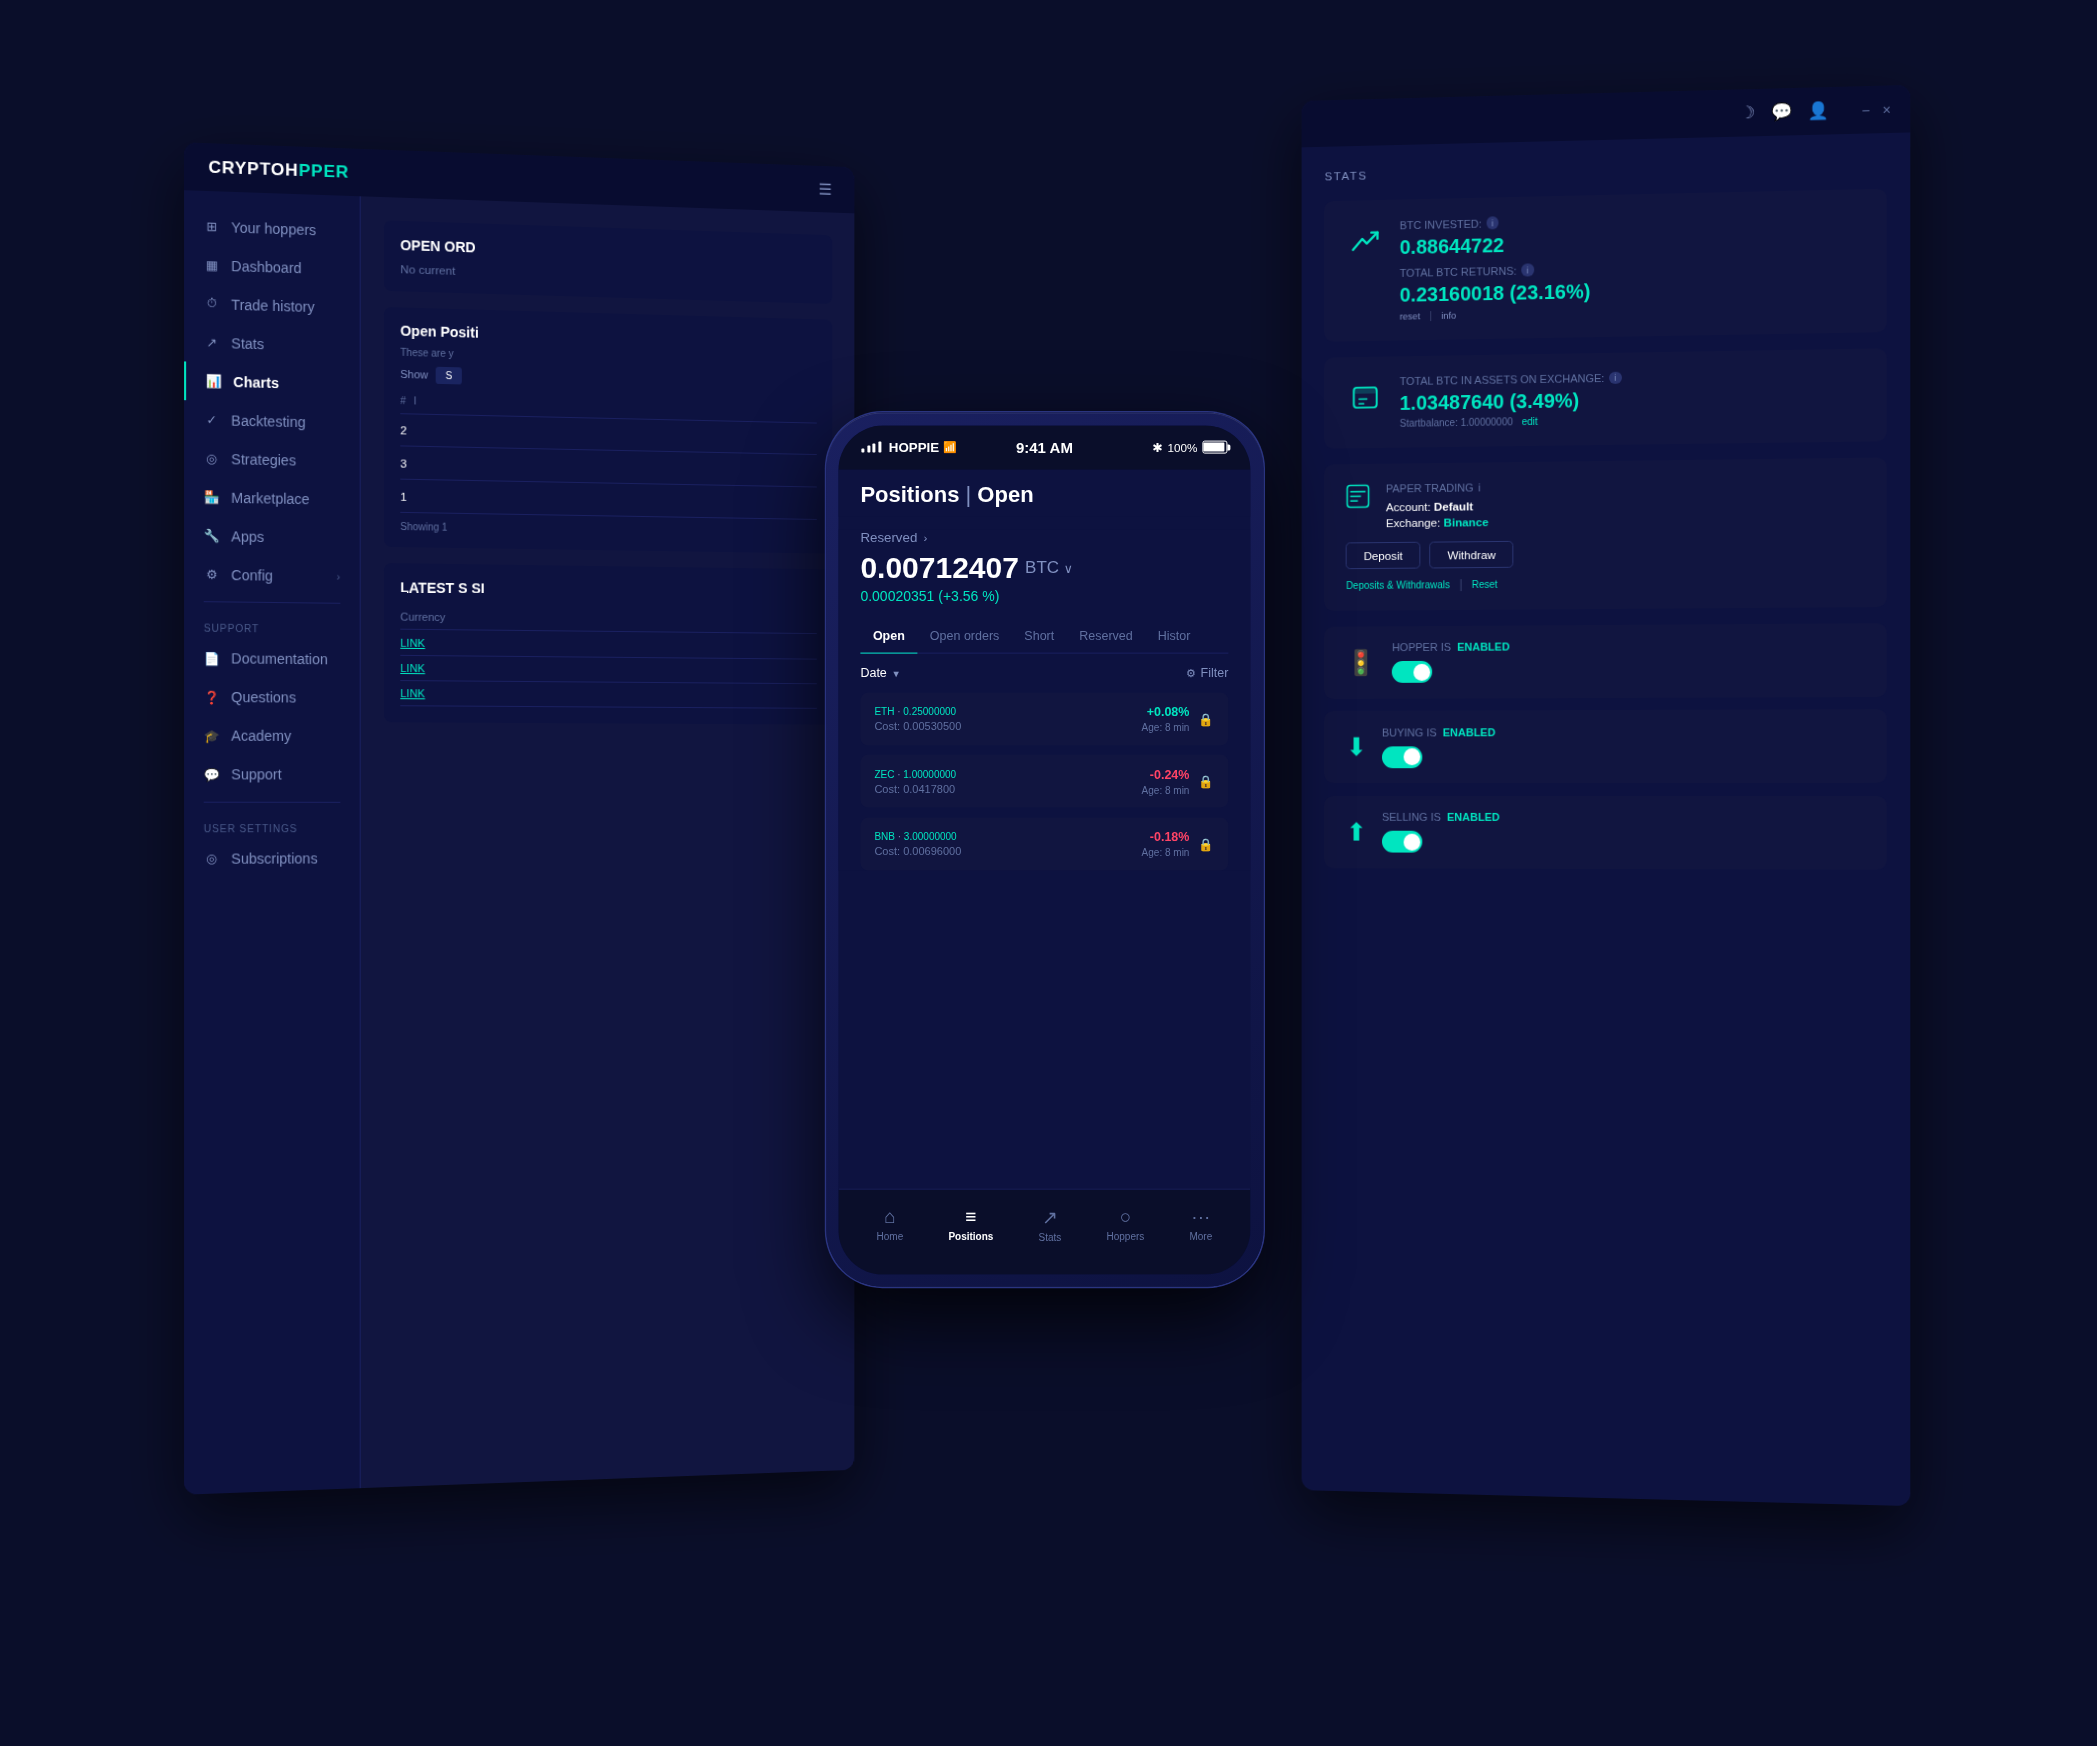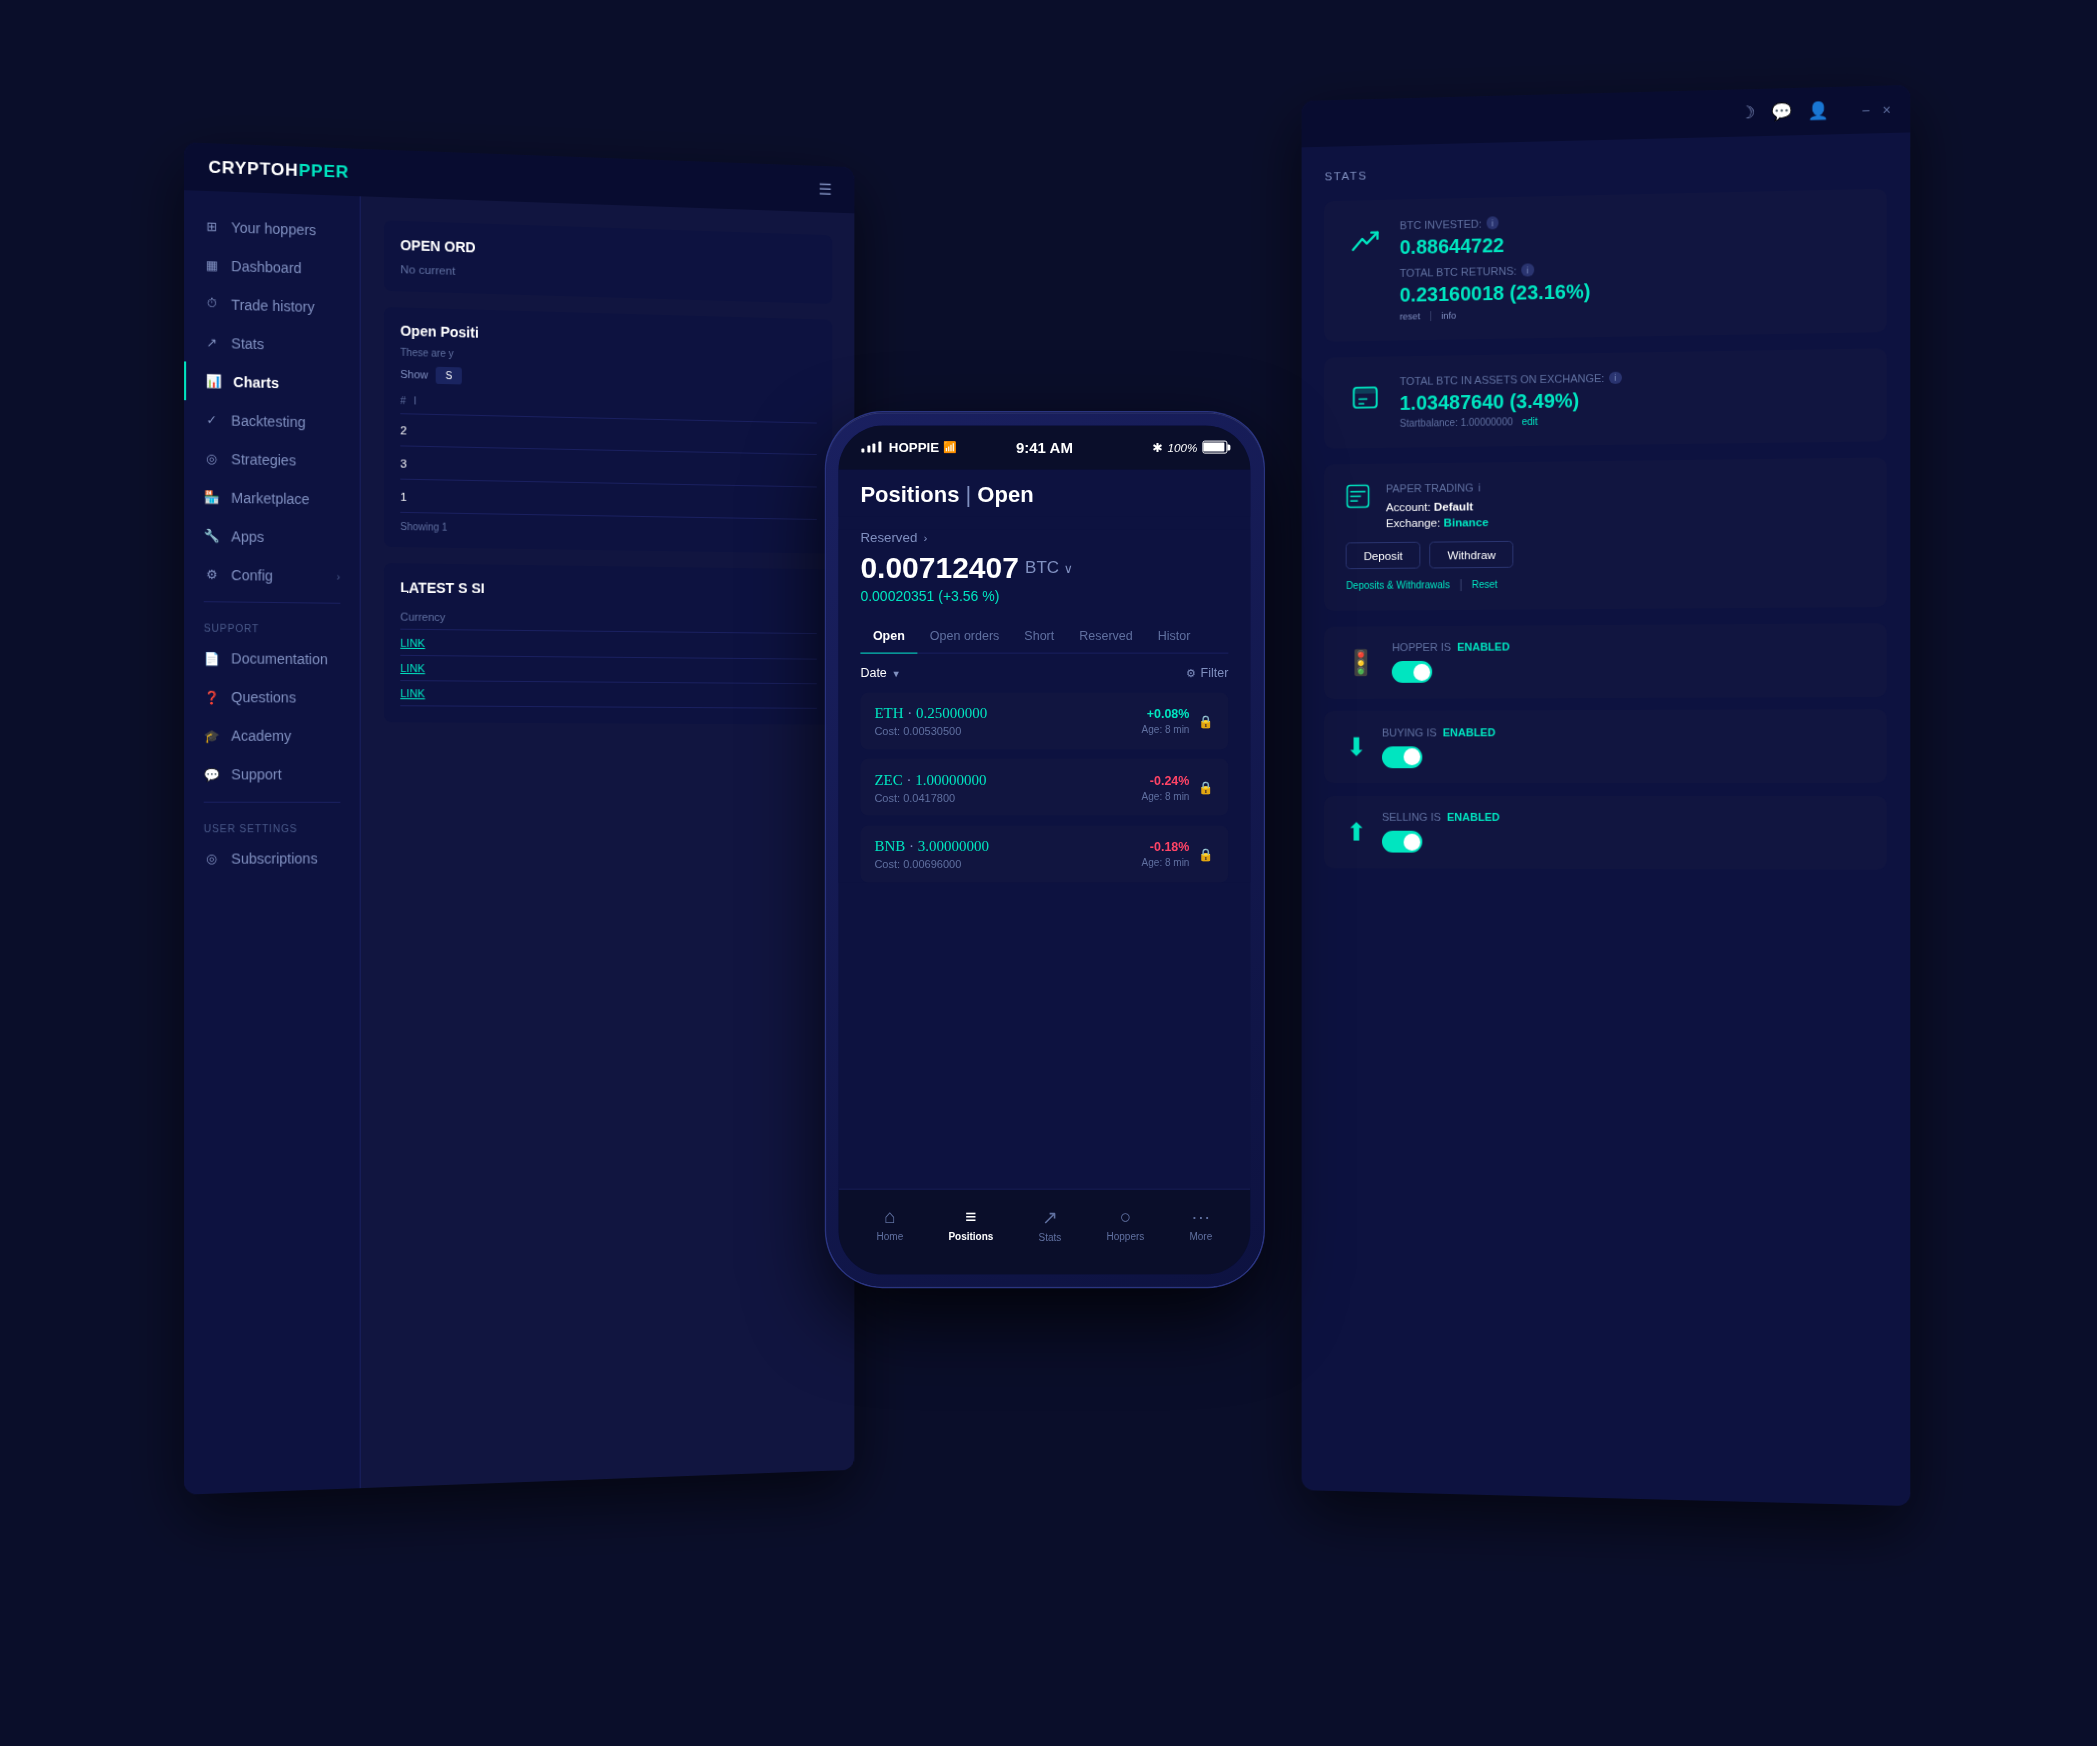--- a/index.html
+++ b/index.html
@@ -443,21 +443,21 @@
       position: absolute;
       left: 50%;
       transform: translateX(-50%);
     }
     .battery-area {
       display: flex;
       align-items: center;
       gap: 4.7px;
     }
     .bluetooth-icon { color: white; font-size: 12.5px; }
-    .battery-pct { color: white; font-size: 11.7px; font-style: italic; }
+    .battery-pct { color: white; font-size: 11.7px; }
     .battery-icon {
       width: 25px;
       height: 12.5px;
       border: 1.6px solid white;
       border-radius: 2.3px;
       position: relative;
       display: flex;
       align-items: center;
       padding: 0.8px;
     }
@@ -586,24 +586,23 @@
       border-radius: 7.8px;
       padding: 12.5px 14px;
       margin-bottom: 9.4px;
       display: flex;
       align-items: center;
       justify-content: space-between;
     }
     .pos-left { flex: 1; }
     .pos-coin {
       color: white;
-      font-size: 15px;
+      font-size: 10px;
       font-weight: 600;
       margin-bottom: 3.1px;
-      font-family: Liberation Serif, serif;
     }
     .pos-coin span { color: #00e5c0; font-weight: 400; }
     .pos-cost { color: #6070a0; font-size: 11px; }
     .pos-right { text-align: right; }
     .pos-pct { font-size: 12.5px; font-weight: 600; margin-bottom: 3.1px; }
     .pos-pct.positive { color: #00e5c0; }
     .pos-pct.negative { color: #ff4466; }
     .pos-age { color: #6070a0; font-size: 10px; }
     .pos-lock { color: #6070a0; font-size: 12.5px; margin-left: 9.4px; }
 

